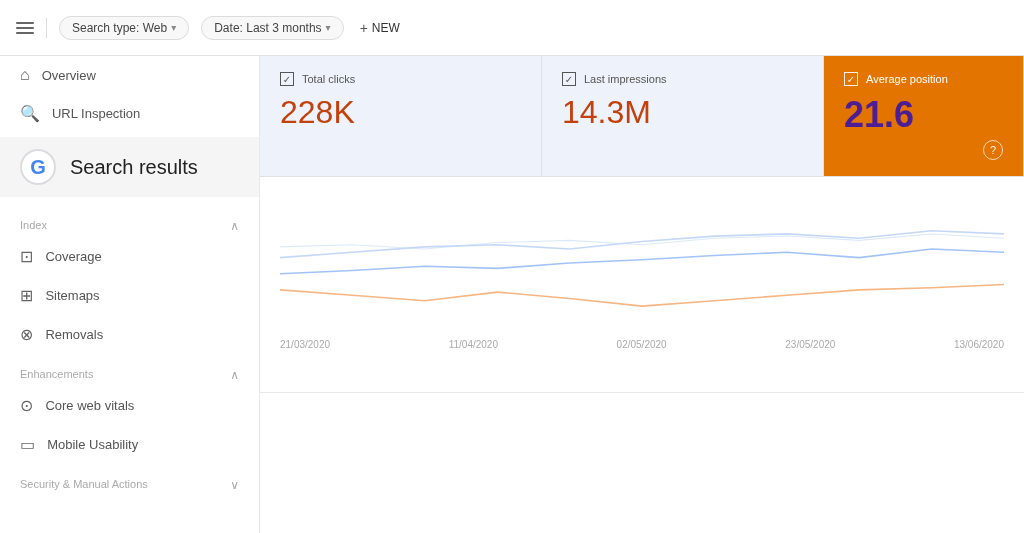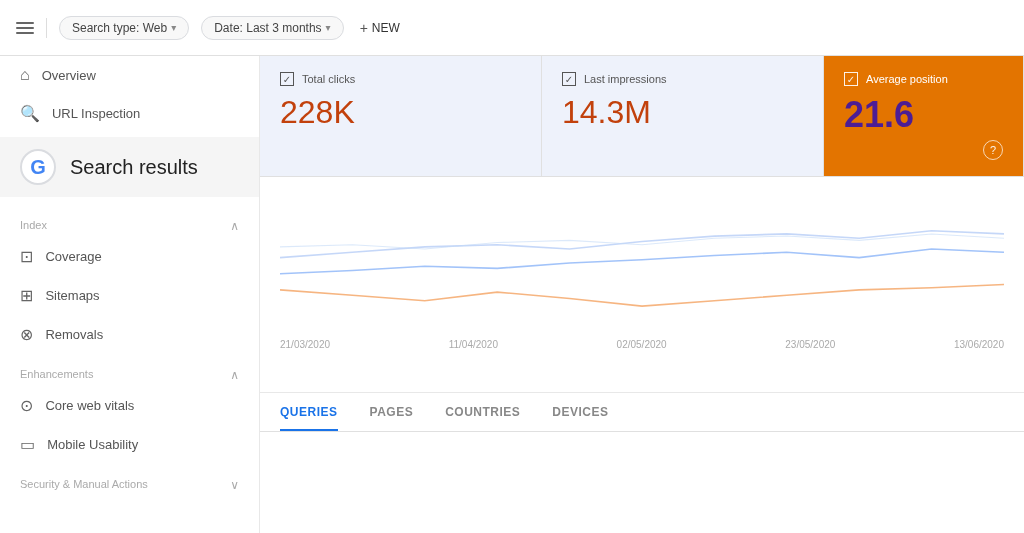--- a/index.html
+++ b/index.html
@@ -335,29 +335,15 @@
       </svg>
       <div class="date-labels">
         <span>21/03/2020</span>
         <span>11/04/2020</span>
         <span>02/05/2020</span>
         <span>23/05/2020</span>
         <span>13/06/2020</span>
       </div>
     </div>
 
-    <div class="tabs-row">
-      <div class="tab active">
-        <span>QUERIES</span>
-      </div>
-      <div class="tab">
-        <span>PAGES</span>
-      </div>
-      <div class="tab">
-        <span>COUNTRIES</span>
-      </div>
-      <div class="tab">
-        <span>DEVICES</span>
-      </div>
-    </div>
 
   </div>
 </div>
 
 </body></html>

